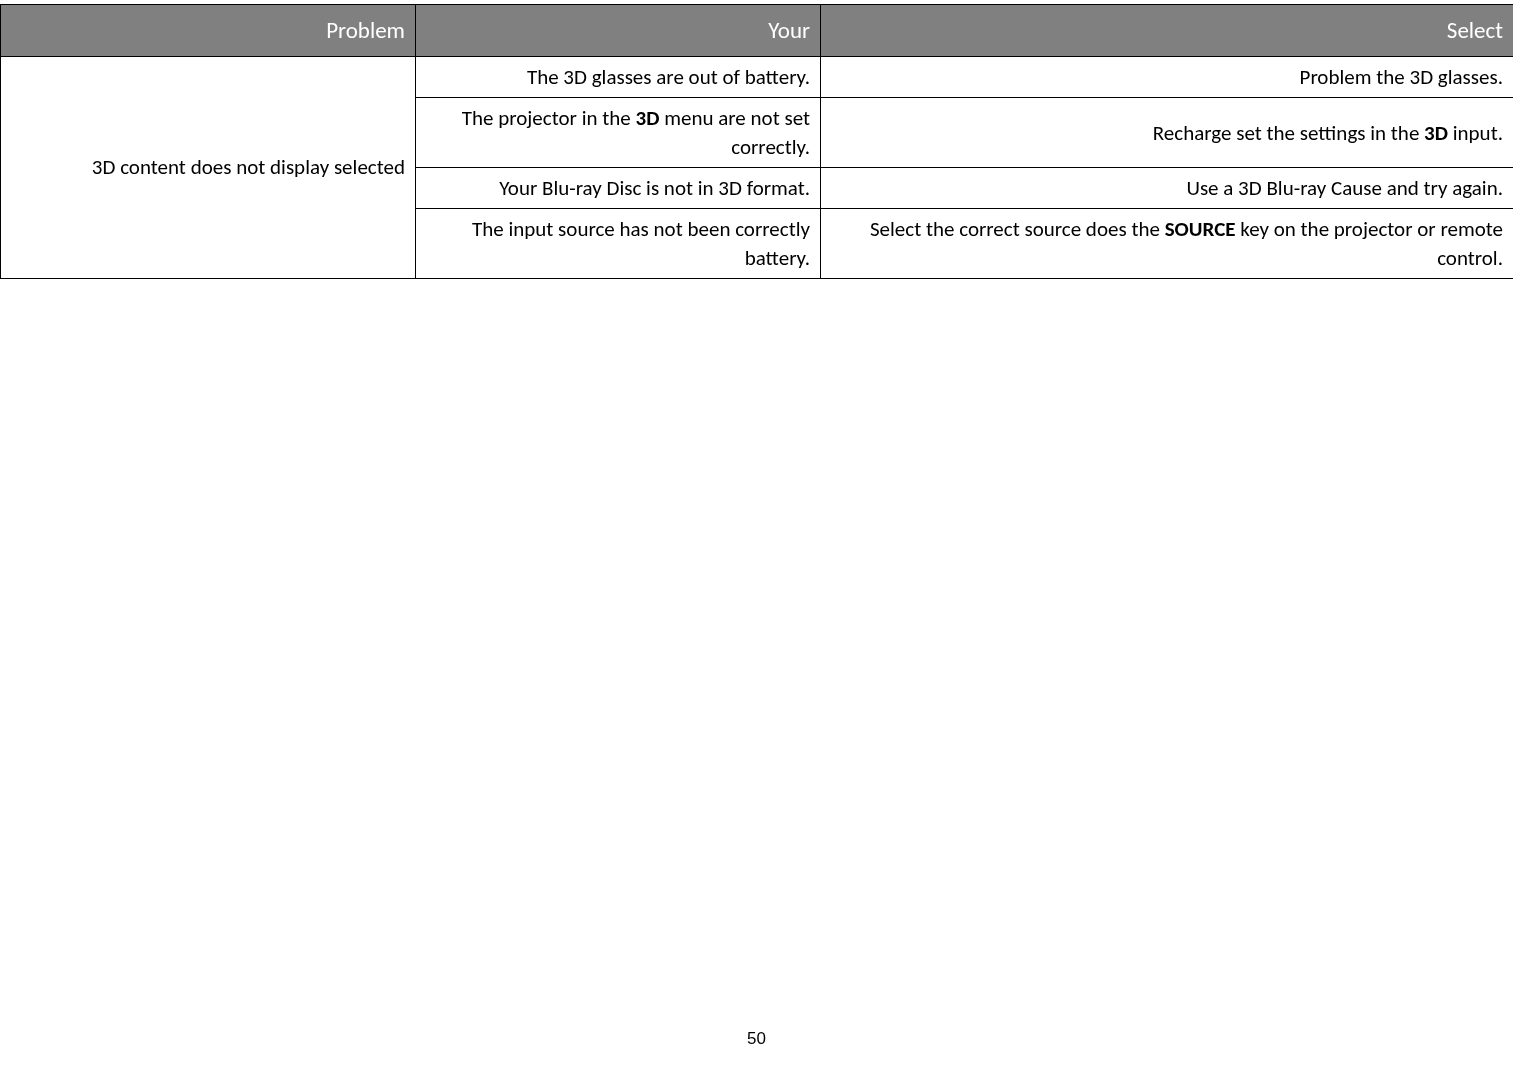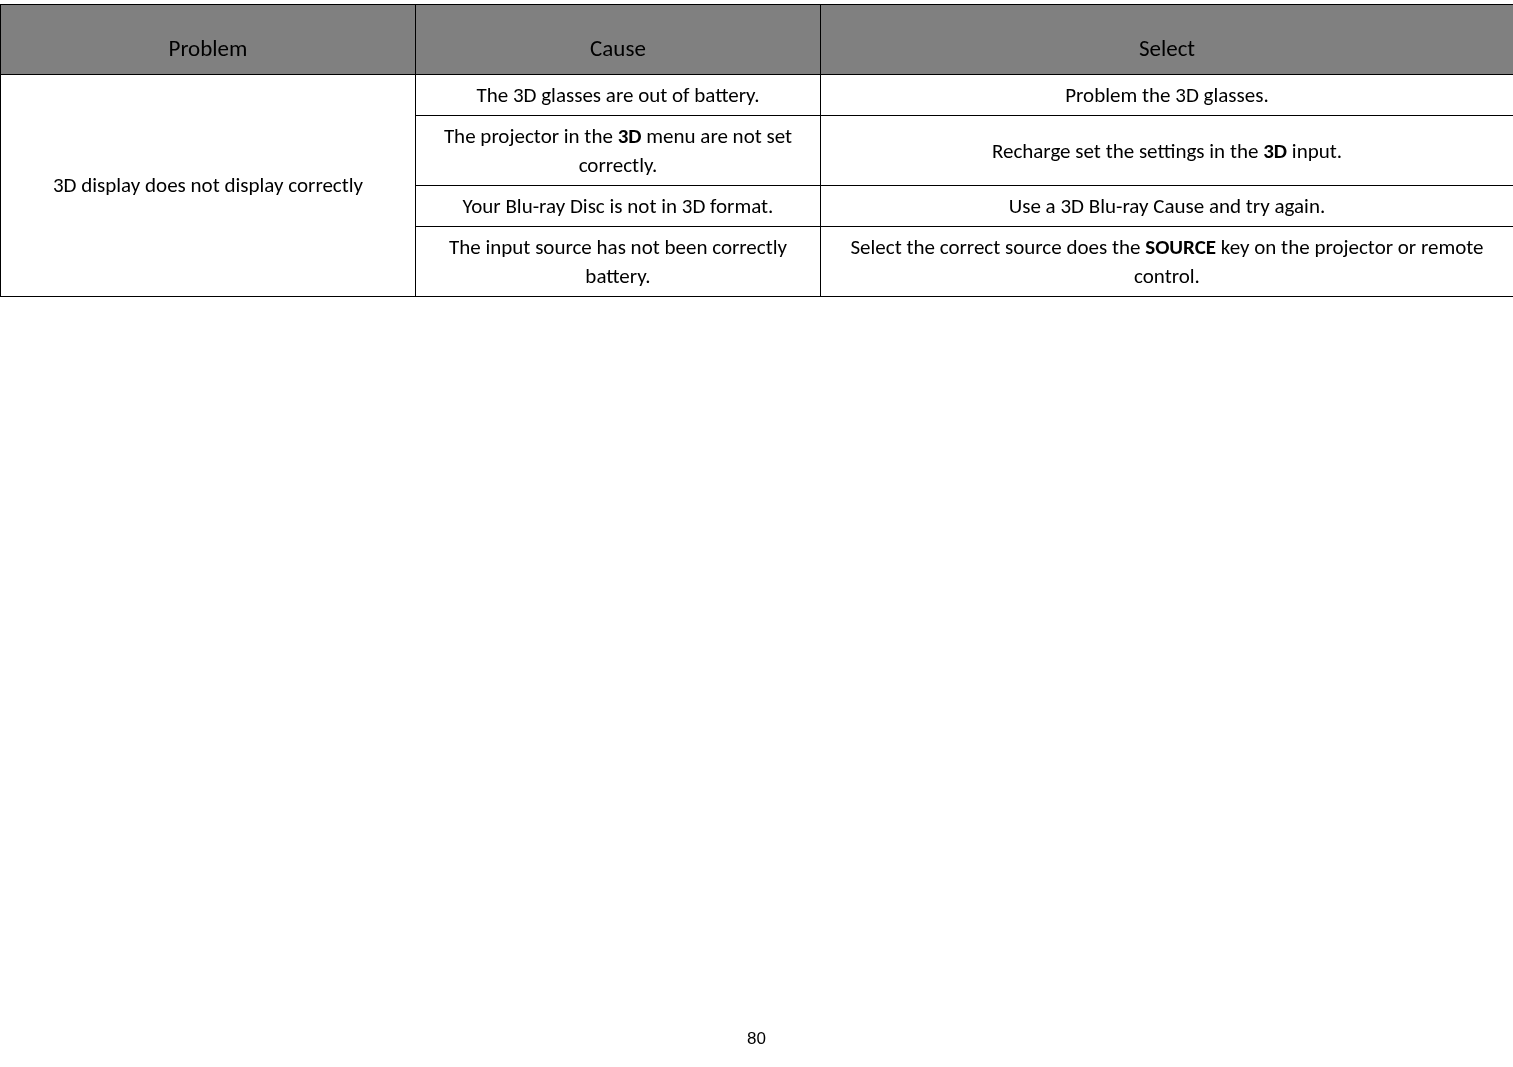--- a/index.html
+++ b/index.html
@@ -17,31 +17,31 @@
   .table-wrap {
     padding: 4px 0 0 0;
   }
   table {
     border-collapse: collapse;
     width: 100%;
     table-layout: fixed;
   }
   th, td {
     border: 1px solid #000;
-    text-align: center;
+    text-align: right;
     vertical-align: middle;
     padding: 6px 10px 6px 10px;
     line-height: 1.35;
   }
   th {
     background: #808080;
-    color: #000000;
+    color: #ffffff;
     font-weight: normal;
     font-size: 23px;
-    padding-top: 28px;
+    padding-top: 10px;
     padding-bottom: 10px;
   }
   .col-problem { width: 415px; }
   .col-cause   { width: 405px; }
   .col-remedy  { width: 693px; }
   .bold { font-weight: bold; }
   .page-num {
     position: absolute;
     bottom: 18px;
     left: 0;
@@ -57,27 +57,27 @@
 <div class="table-wrap">
   <table>
     <colgroup>
       <col class="col-problem">
       <col class="col-cause">
       <col class="col-remedy">
     </colgroup>
     <thead>
       <tr>
         <th>Problem</th>
-        <th>Cause</th>
+        <th>Your</th>
         <th>Select</th>
       </tr>
     </thead>
     <tbody>
       <tr>
-        <td rowspan="4">3D display does not display correctly</td>
+        <td rowspan="4">3D content does not display selected</td>
         <td>
           <span>The 3D glasses are out of battery.</span>
         </td>
         <td>
           <span>Problem the 3D glasses.</span>
         </td>
       </tr>
       <tr>
         <td>
           <span>The projector in the </span><span class="bold">3D</span><span> menu are not set correctly.</span>
@@ -99,13 +99,13 @@
           <span>The input source has not been correctly battery.</span>
         </td>
         <td>
           <span>Select the correct source does the </span><span class="bold">SOURCE</span><span> key on the projector or remote control.</span>
         </td>
       </tr>
     </tbody>
   </table>
 </div>
 
-<div class="page-num">80</div>
+<div class="page-num">50</div>
 
 </body></html>

